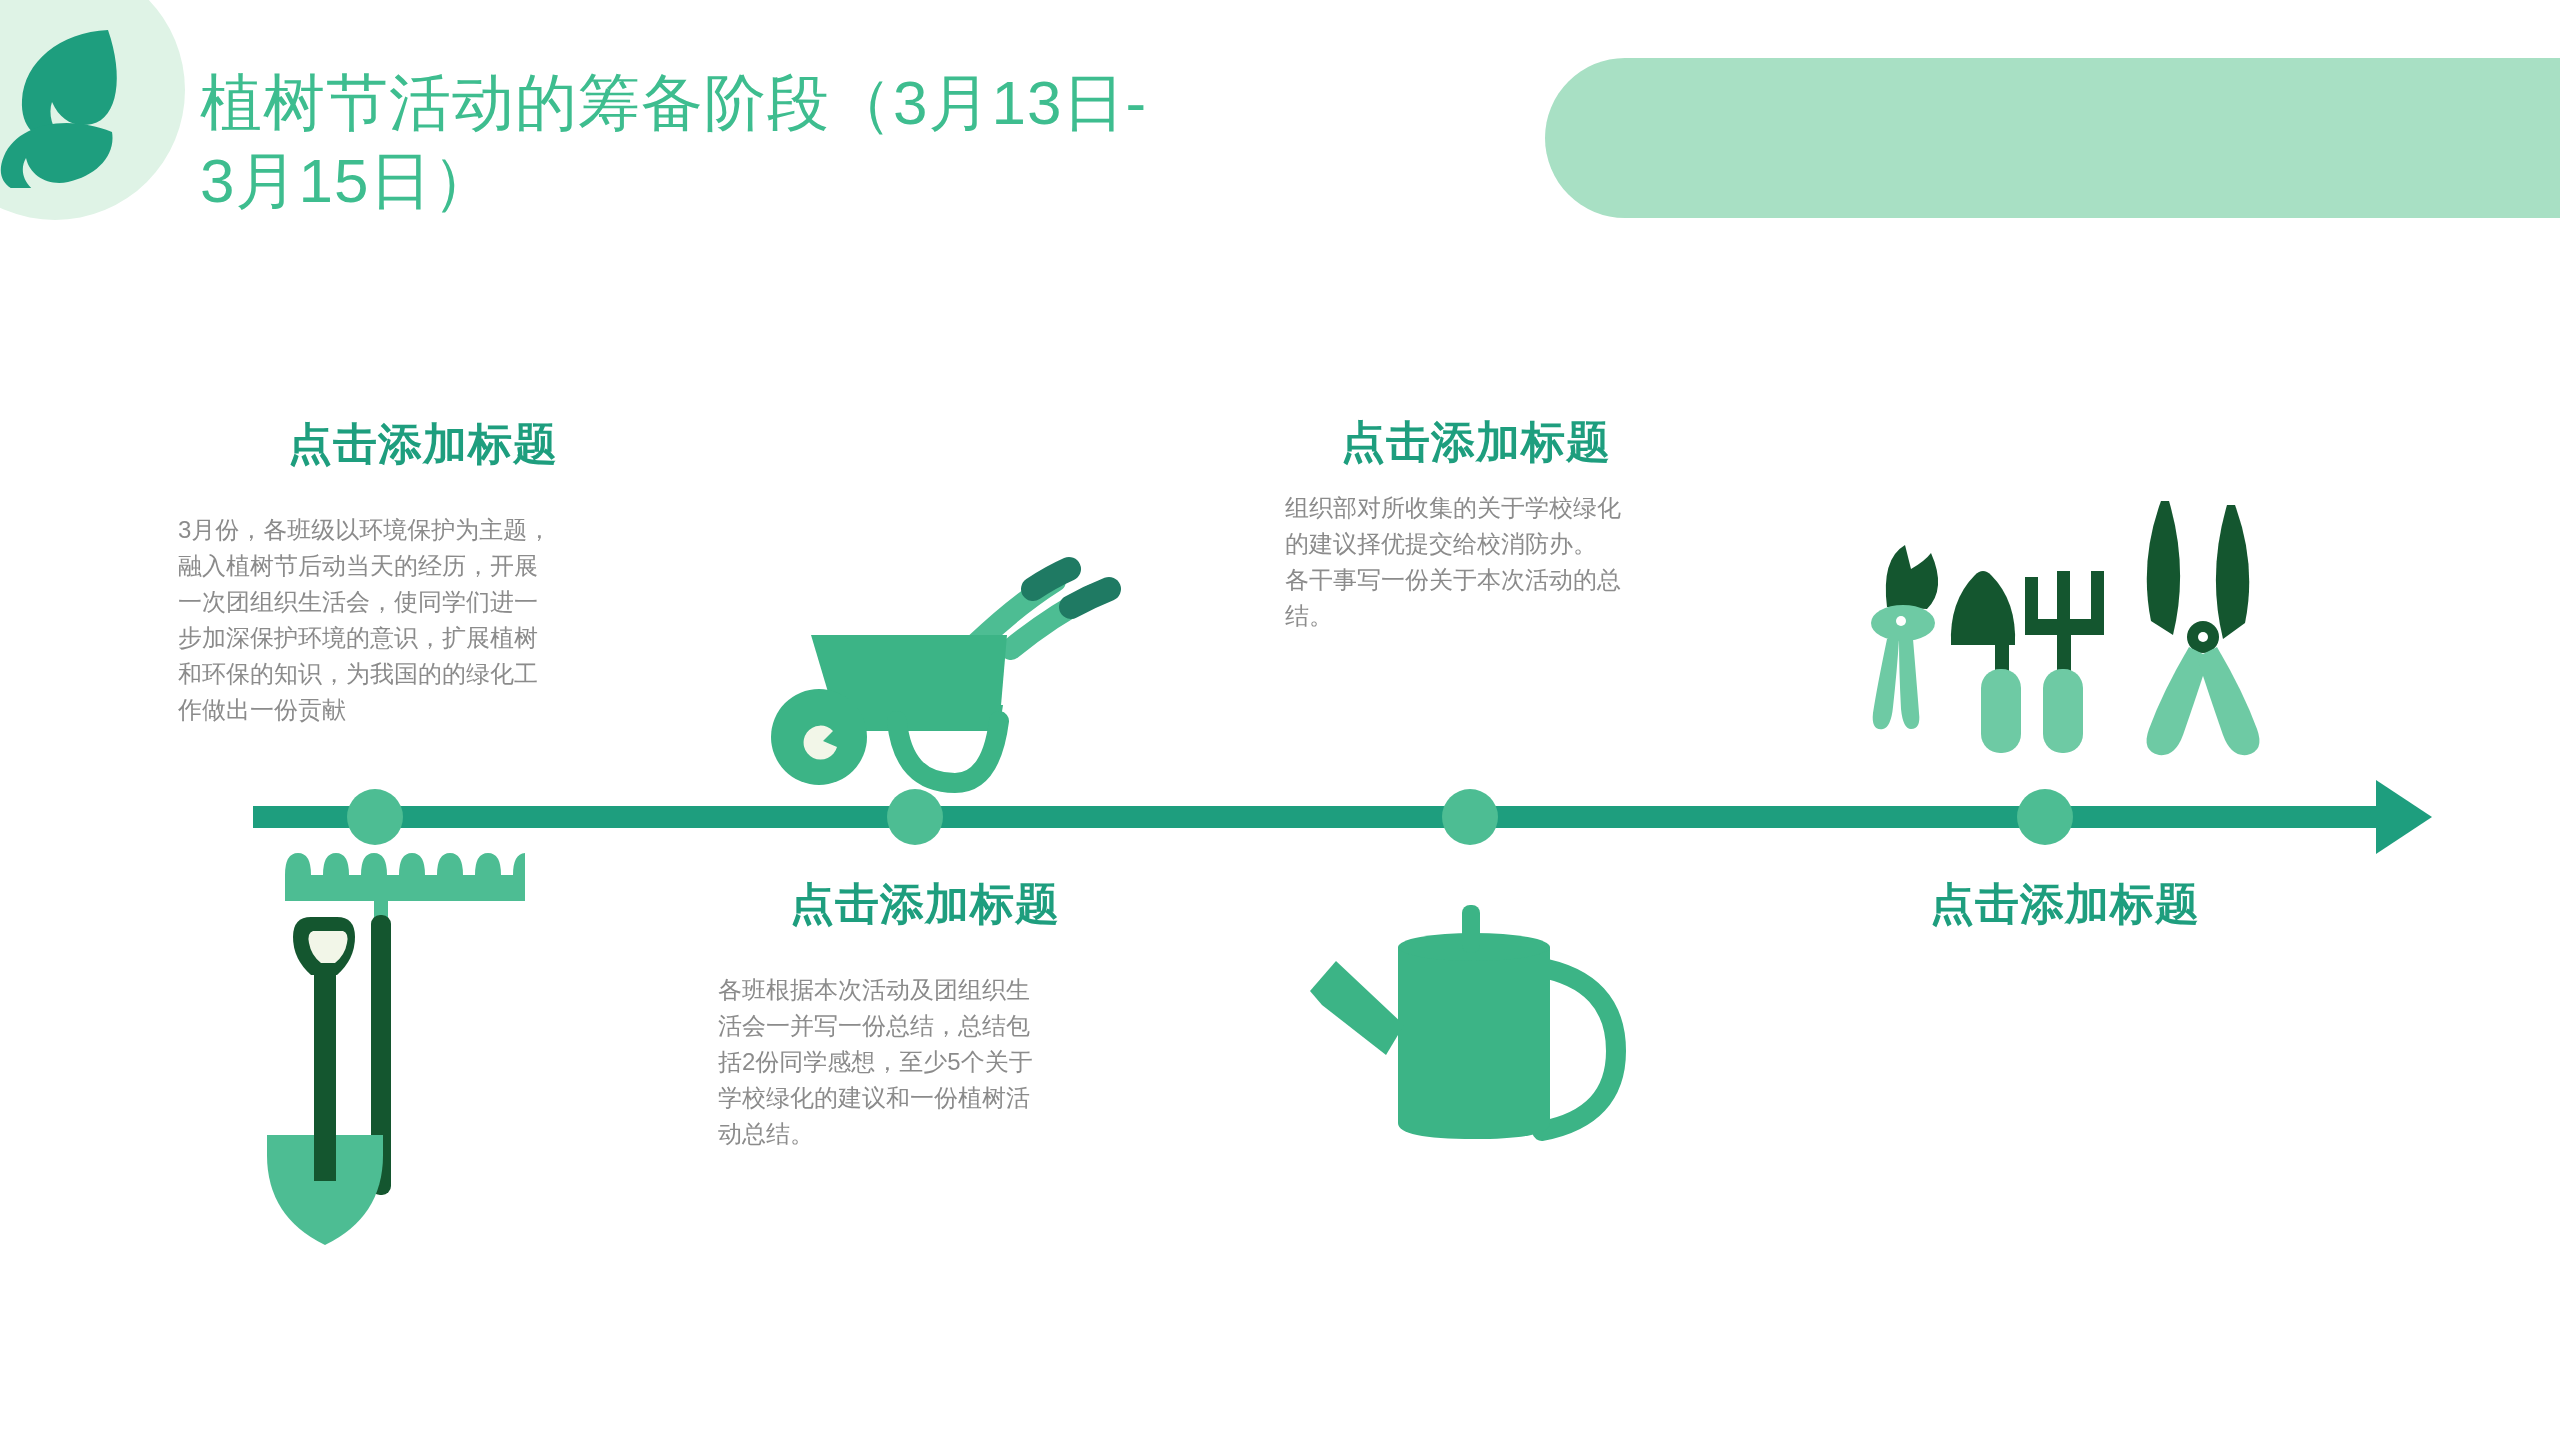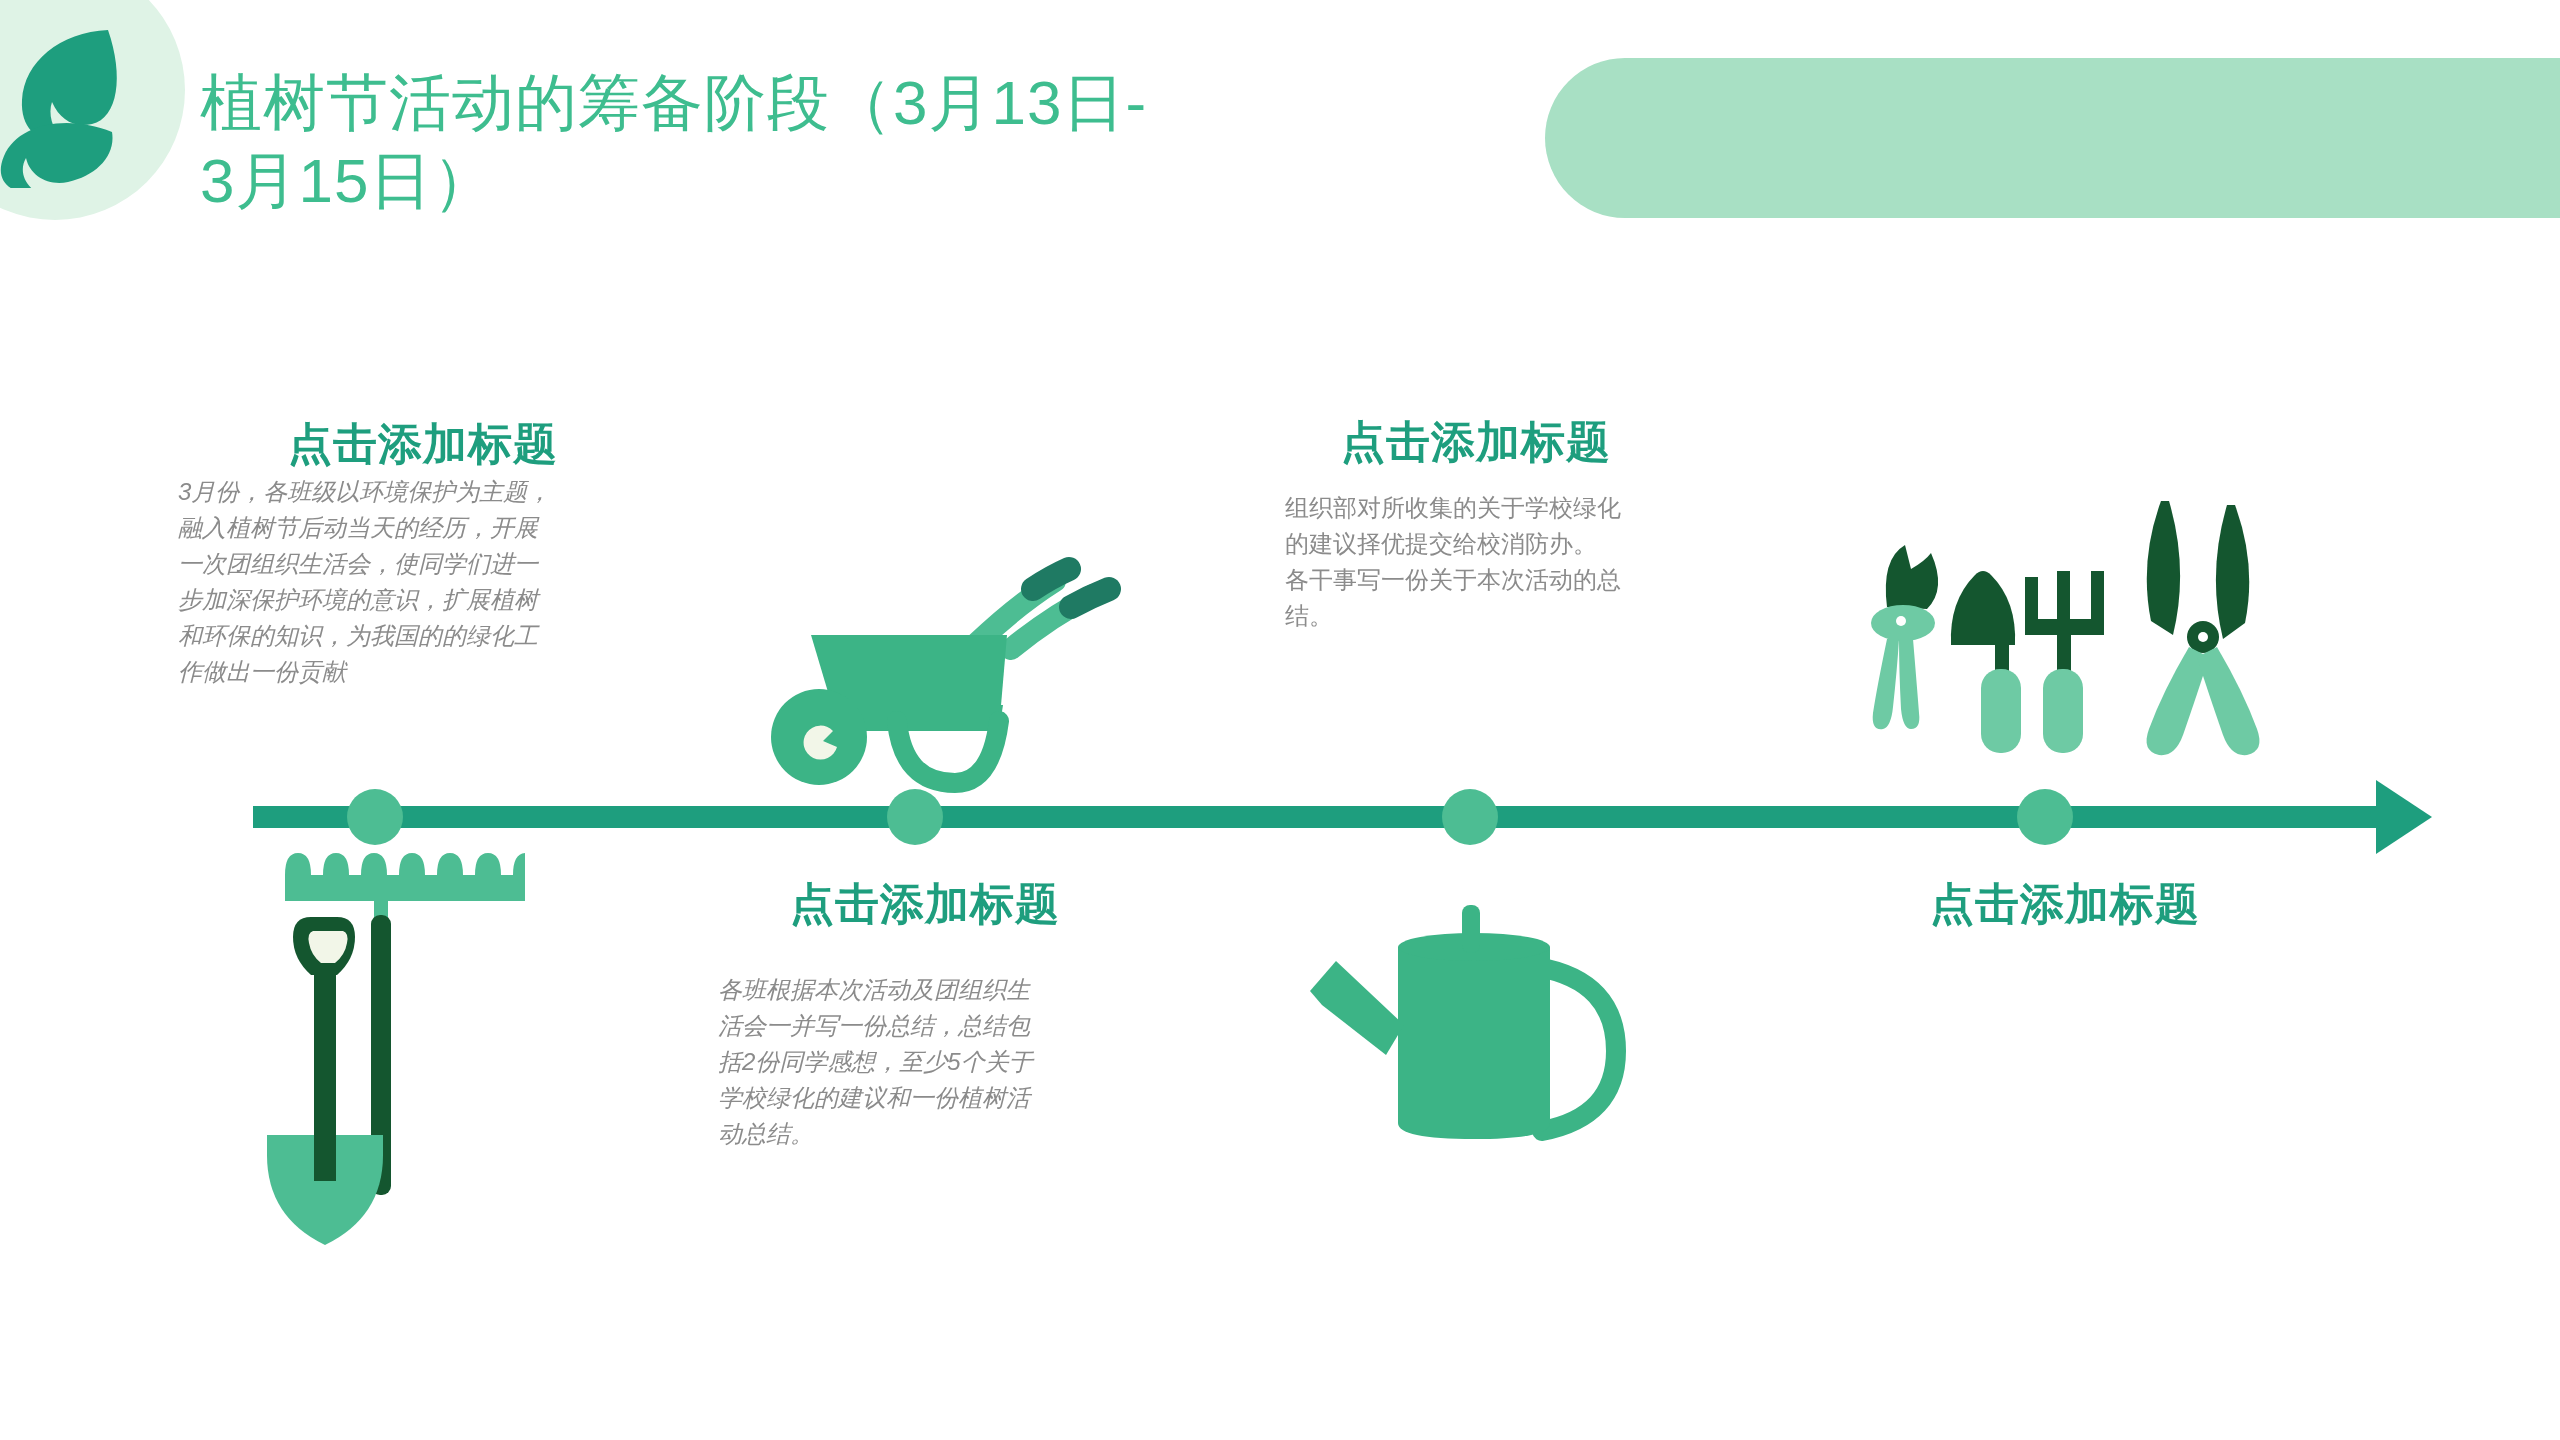--- a/index.html
+++ b/index.html
@@ -101,25 +101,25 @@
   }
   .block-body {
     font-size: 24px;
     line-height: 36px;
     color: #8b8b8b;
     white-space: pre-line;
   }
 
   .blk1 { left: 178px; top: 415px; width: 470px; }
   .blk1 .block-title { margin-left: 110px; }
-  .blk1 .block-body  { width: 470px; font-style: italic; }
+  .blk1 .block-body  { margin-top: 38px; width: 470px; }
 
   .blk2 { left: 718px; top: 875px; width: 400px; }
   .blk2 .block-title { margin-left: 72px; }
-  .blk2 .block-body  { margin-top: 38px; width: 400px; font-style: italic; }
+  .blk2 .block-body  { margin-top: 38px; width: 400px; }
 
   .blk3 { left: 1285px; top: 413px; width: 450px; }
   .blk3 .block-title { margin-left: 56px; }
   .blk3 .block-body  { margin-top: 18px; width: 450px; }
 
   .blk4 { left: 1890px; top: 875px; width: 400px; }
   .blk4 .block-title { margin-left: 40px; }
   .blk4 .block-body  { margin-top: 90px; width: 400px; }
 
   

